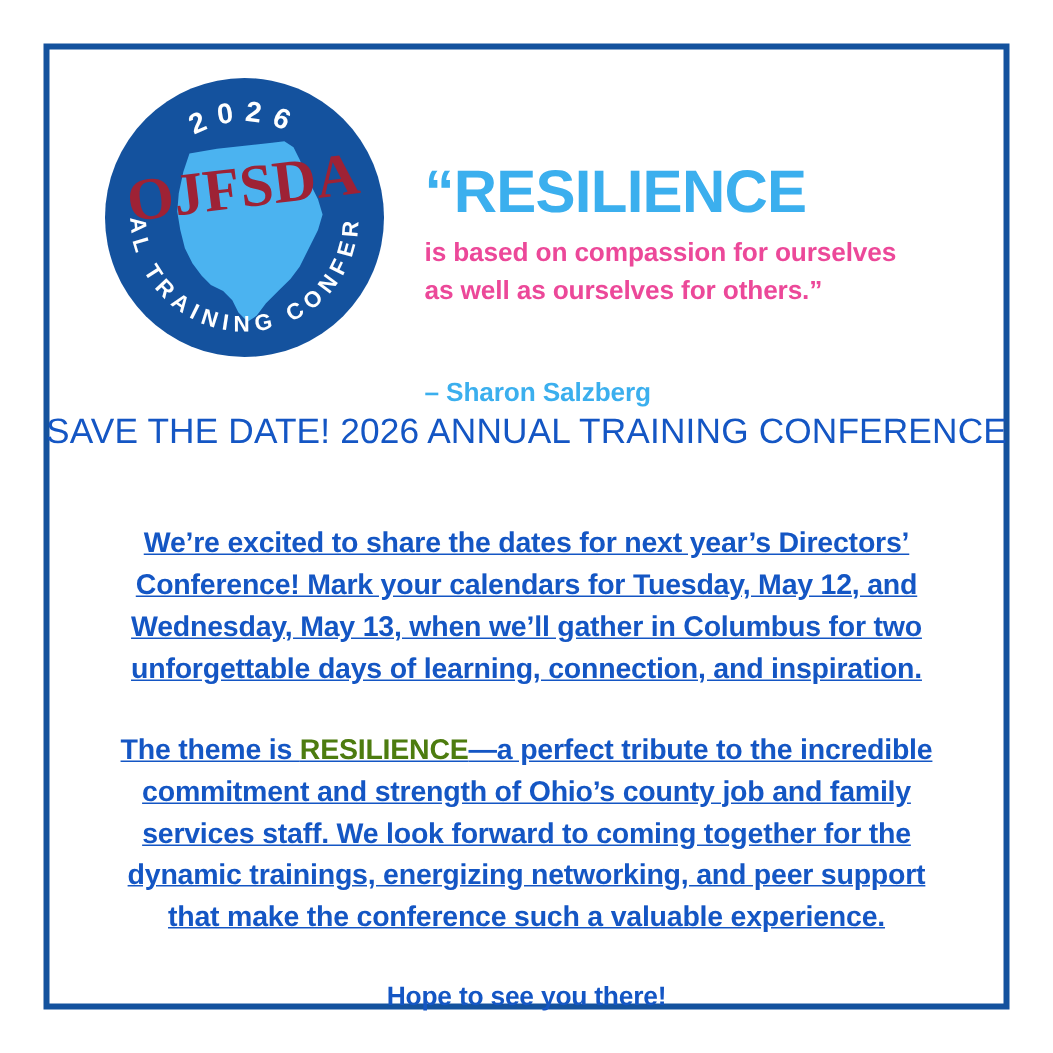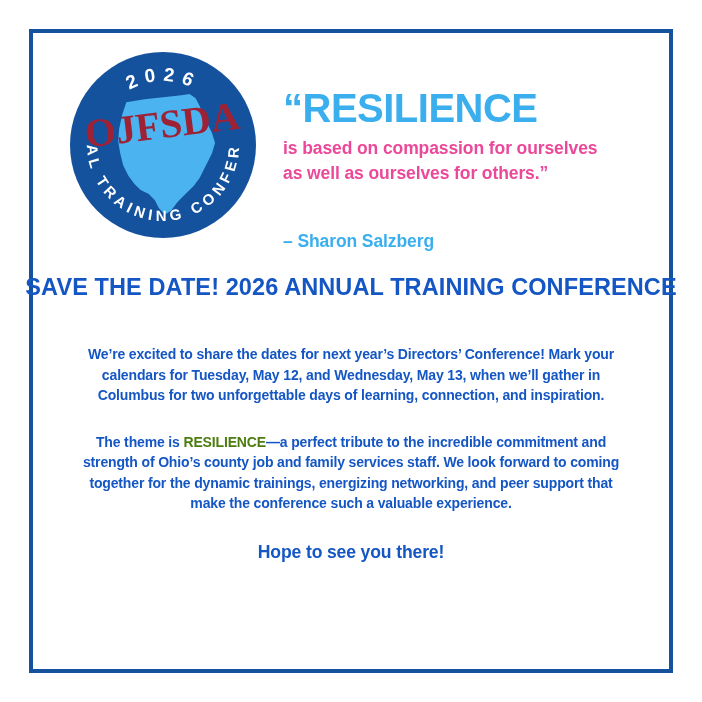--- a/index.html
+++ b/index.html
@@ -52,21 +52,21 @@
   }
   .logo svg {
     display: block;
     width: 186px;
     height: 186px;
   }
 
   .quote-block {
     position: absolute;
     left: 283px;
-    top: 88px;
+    top: 108px;
     width: 380px;
   }
   .quote-headword {
     font-size: 40px;
     font-weight: 700;
     color: #3bafee;
     letter-spacing: -0.5px;
     line-height: 1.02;
     white-space: nowrap;
   }
@@ -88,40 +88,41 @@
   }
 
   
   .headline {
     position: absolute;
     left: 0;
     top: 274px;
     width: 702px;
     text-align: center;
     font-size: 23.5px;
-    font-weight: 700;
+    font-weight: 400;
     color: #1456c4;
     letter-spacing: 0.1px;
     white-space: nowrap;
   }
 
   
   .body-copy {
     position: absolute;
     left: 76px;
     top: 330px;
     width: 550px;
     text-align: center;
   }
   .para {
-    font-size: 14px;
+    font-size: 19px;
     font-weight: 700;
     color: #1456c4;
     line-height: 1.47;
     letter-spacing: -0.15px;
+    text-decoration: underline;
   }
   .para + .para {
     margin-top: 26px;
   }
   .closing {
     margin-top: 26px;
     font-size: 17.6px;
     font-weight: 700;
     color: #1456c4;
     line-height: 1.47;

